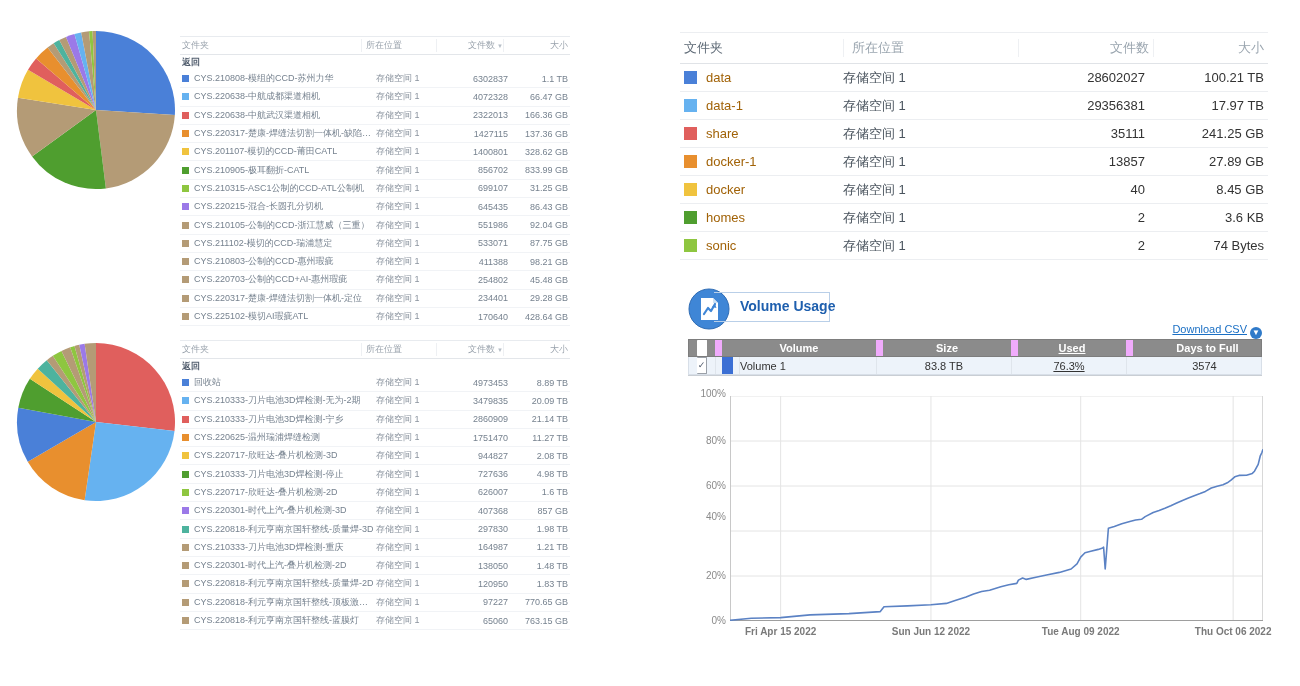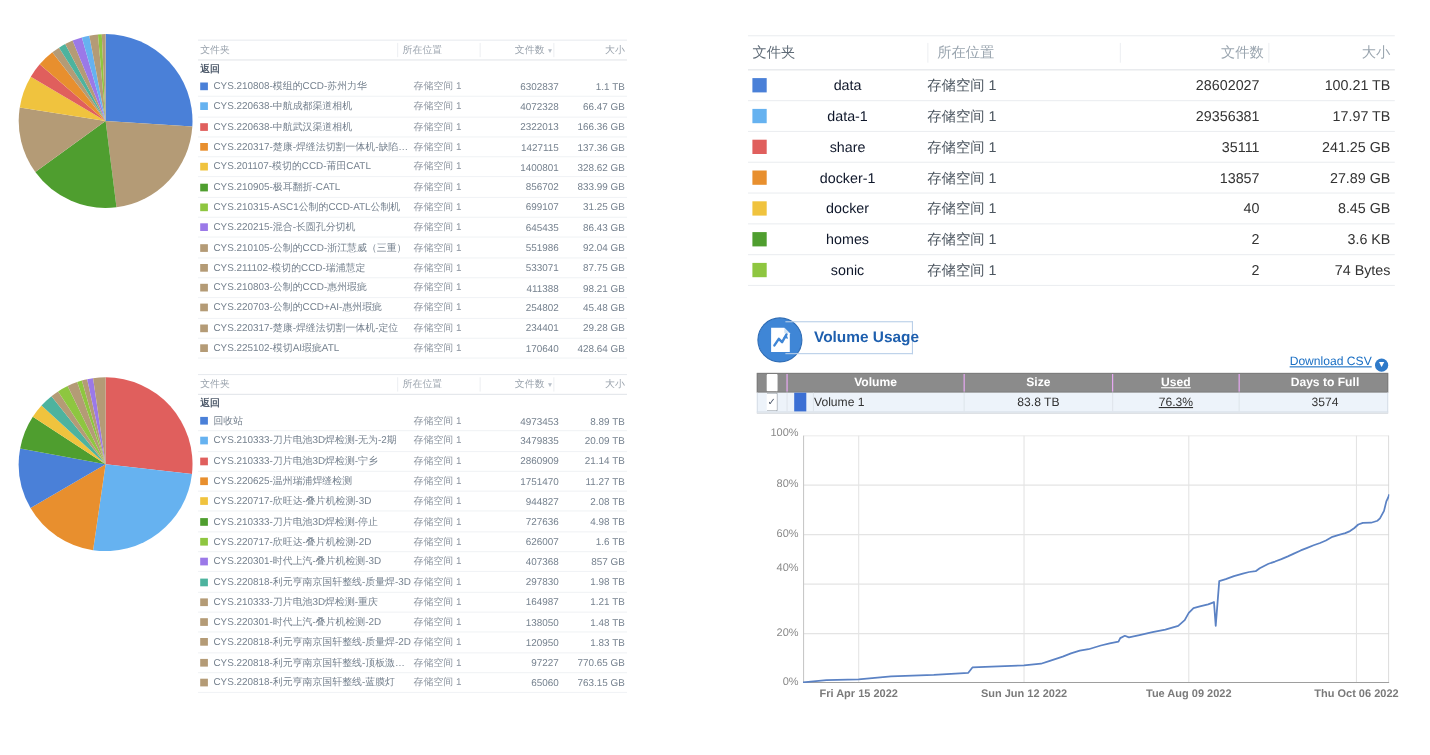--- a/index.html
+++ b/index.html
@@ -29,36 +29,36 @@
   .rtable{position:absolute;left:680px;top:32px;width:588px;}
   .rt-head{display:flex;align-items:center;height:30px;border-top:1px solid #eceef1;border-bottom:1px solid #e0e3e7;font-size:13px;color:#9aa5af;}
   .rt-head .hc{border-left:1px solid #eef0f3;padding-left:8px;box-sizing:border-box;}
   .rt-head .hc:first-child{border-left:none;padding-left:4px;color:#5f6b77;}
   .rt-head .h-name{flex:1;}
   .rt-head .h-loc{width:175px;flex:none;}
   .rt-head .h-cnt{width:135px;flex:none;text-align:right;padding-right:4px;}
   .rt-head .h-size{width:115px;flex:none;text-align:right;padding-right:4px;}
   .rt-row{display:flex;align-items:center;height:28px;box-sizing:border-box;border-bottom:1px solid #eceef1;font-size:13px;color:#333;}
   .rt-row .sw{width:13px;height:13px;margin:0 9px 0 4px;flex:none;}
-  .rt-row .c-name{flex:1;white-space:nowrap;overflow:hidden;text-overflow:ellipsis;color:#0f172a;text-align:center;}
+  .rt-row .c-name{flex:1;white-space:nowrap;overflow:hidden;text-overflow:ellipsis;color:#a16207;}
   .rt-row .c-loc{width:175px;flex:none;color:#4a545e;padding-left:8px;box-sizing:border-box;}
   .rt-row .c-cnt{width:135px;flex:none;text-align:right;padding-right:4px;}
   .rt-row .c-size{width:115px;flex:none;text-align:right;padding-right:4px;}
 
   
   .vu-icon{position:absolute;left:688px;top:288px;width:42px;height:42px;}
   .vu-tab{position:absolute;left:714px;top:292px;width:116px;height:30px;border:1px solid #b9cfe8;border-left:none;box-sizing:border-box;}
   .vu-title{position:absolute;left:740px;top:298px;font-size:14px;font-weight:bold;color:#1e5fae;}
   .dl-link{position:absolute;left:1080px;top:323px;width:182px;text-align:right;font-size:11px;color:#1a6fc4;cursor:pointer;}
   .dl-link .dl-text{text-decoration:underline;}
   .dl-circ{display:inline-block;width:12px;height:12px;border-radius:50%;background:#2f7ac9;color:#fff;font-size:8px;line-height:12px;text-align:center;vertical-align:-2px;margin-left:3px;}
 
   .vu-table{position:absolute;left:688px;top:339px;width:574px;font-size:11px;border-bottom:1px solid #c9ced4;}
   .vu-head{display:flex;height:18px;background:#8b8b8b;color:#fff;font-weight:bold;align-items:center;border:1px solid #7d7d7d;box-sizing:border-box;}
-  .vu-head span{border-left:1px solid #f0abfc;height:100%;display:flex;align-items:center;justify-content:center;box-sizing:border-box;}
+  .vu-head span{border-left:7px solid #f0abfc;height:100%;display:flex;align-items:center;justify-content:center;box-sizing:border-box;}
   .vu-head span:first-child{border-left:none;}
   .vu-row{display:flex;height:18px;background:#edf3fa;align-items:center;border:1px solid #d8dfe8;border-top:none;box-sizing:border-box;color:#333;}
   .vu-row span{height:100%;display:flex;align-items:center;justify-content:center;box-sizing:border-box;border-left:1px solid #dfe5ec;}
   .vu-row span:first-child{border-left:none;}
   .vu-c0{width:26px;flex:none;}
   .vu-c1{width:161px;flex:none;}
   .vu-c2{width:135px;flex:none;}
   .vu-c3{width:115px;flex:none;text-decoration:underline;}
   .vu-c4{width:135px;flex:none;padding-left:21px;}
   .vu-row .vu-c1{justify-content:flex-start !important;padding-left:6px;}

